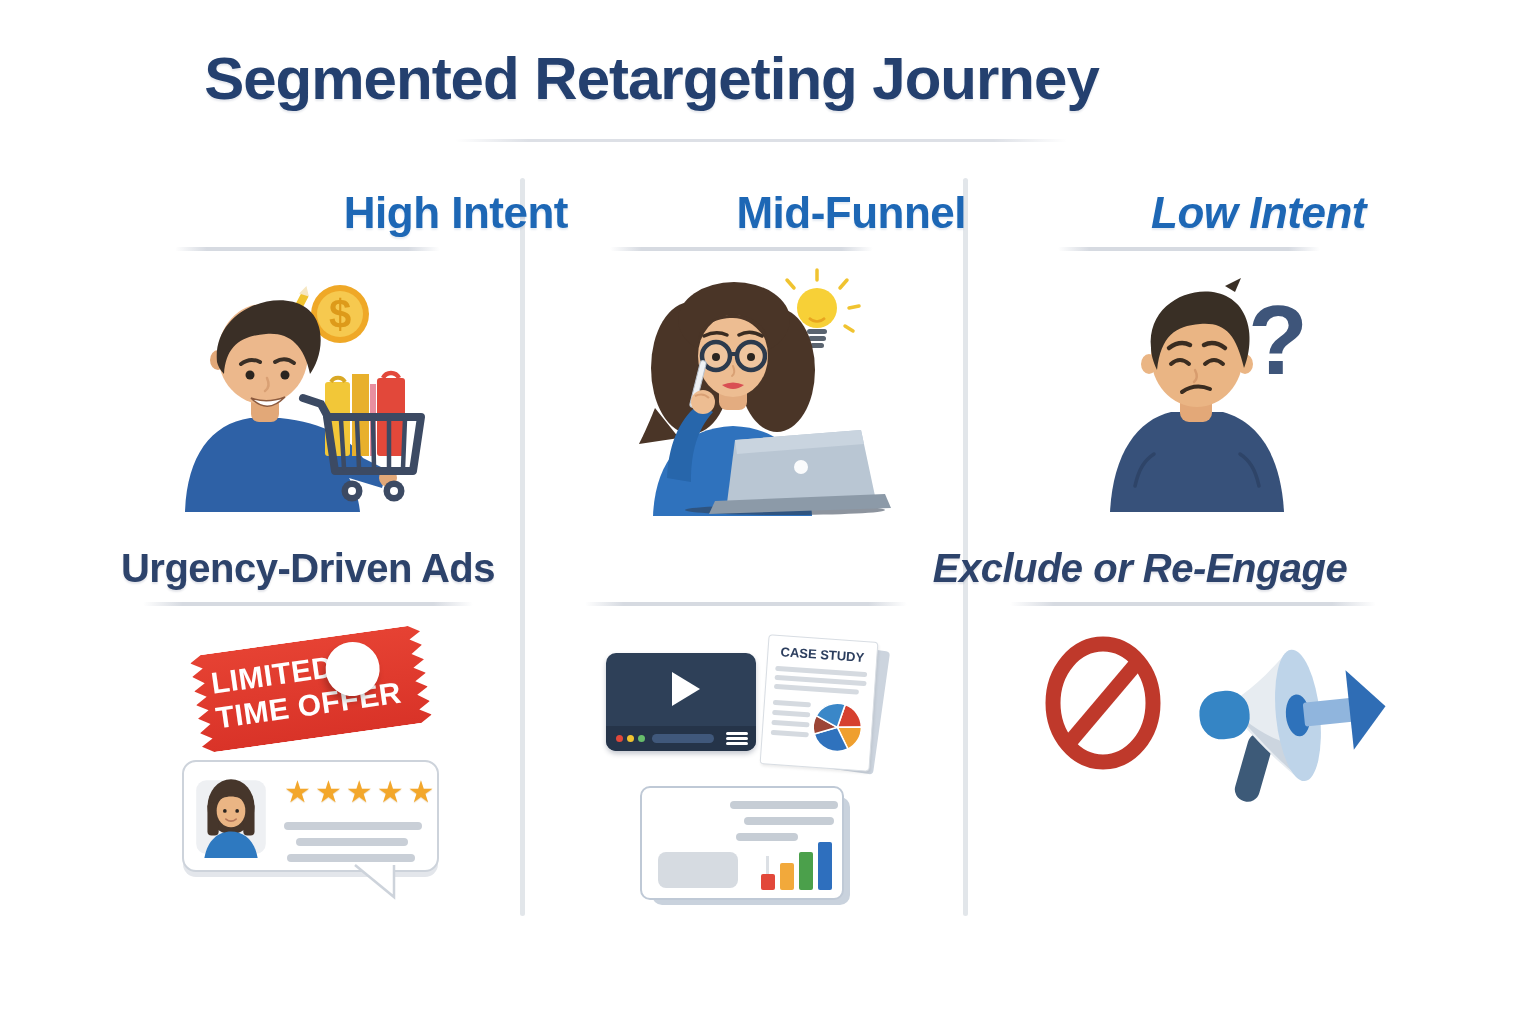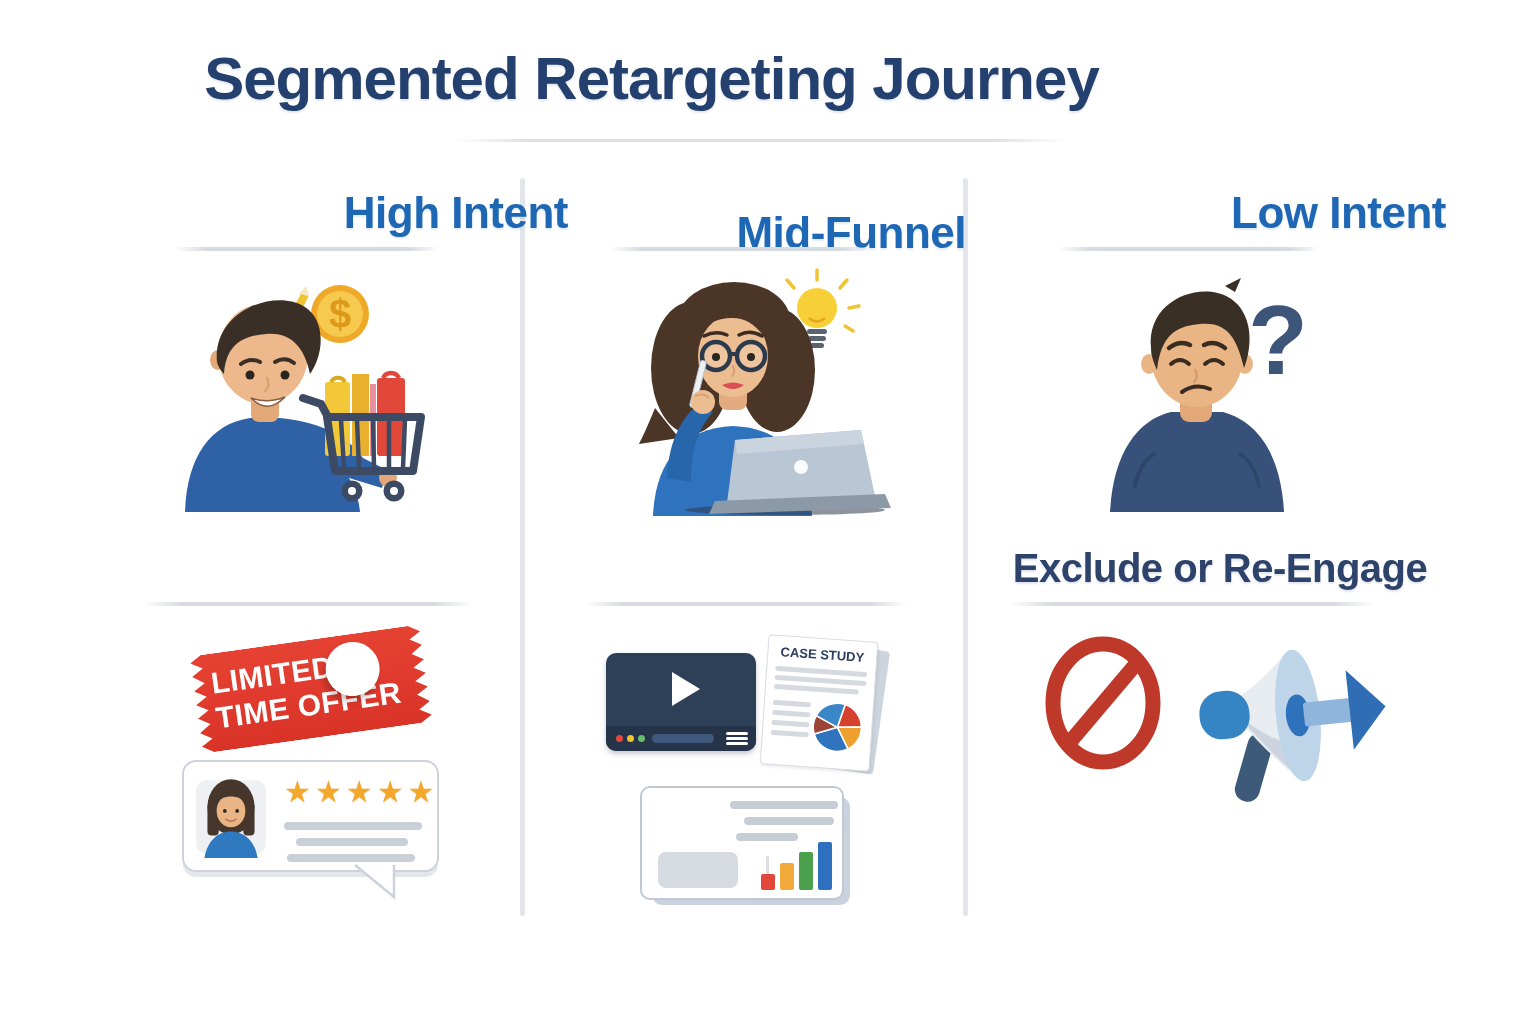--- a/index.html
+++ b/index.html
@@ -11,21 +11,21 @@
   .title{top:44px;left:0;width:1303px;text-align:center;font-size:60px;font-weight:700;
          letter-spacing:-1px;color:#24406f;text-shadow:0 2px 2px rgba(40,60,100,.12);}
   .title-rule{top:139px;left:455px;width:612px;height:3px;border-radius:2px;
          background:linear-gradient(90deg,rgba(216,220,226,0),#dde0e6 12%,#dde0e6 88%,rgba(216,220,226,0));}
   .colhead{top:188px;text-align:right;font-size:44px;font-weight:700;letter-spacing:-.5px;
          color:#1d67b5;text-shadow:0 2px 2px rgba(30,80,150,.12);}
   .rule{height:4px;border-radius:2px;
          background:linear-gradient(90deg,rgba(210,214,221,0),#d6dae1 12%,#d6dae1 88%,rgba(210,214,221,0));}
   .subhead{top:546px;text-align:center;font-size:40px;font-weight:700;letter-spacing:-.5px;
          color:#2d436b;text-shadow:0 2px 2px rgba(30,45,80,.12);}
-  .col1{left:48px;width:520px;} .col2{left:523px;width:443px;margin-top:20px;} .col3{left:994px;width:452px;}
+  .col1{left:48px;width:520px;} .col2{left:523px;width:443px;} .col3{left:914px;width:452px;font-style:italic;}
   .divider{top:178px;width:5px;height:738px;background:#e2e6ea;border-radius:3px;}
 
   
   .ticket-wrap{left:193px;top:630px;width:240px;height:126px;}
   .ticket{position:absolute;left:2px;top:10px;width:232px;height:98px;
           background:linear-gradient(180deg,#e64233,#d93328);transform:rotate(-8deg);
           clip-path:polygon(5% 0%,95% 0%,100% 7%,95% 14%,100% 21%,95% 29%,100% 36%,95% 43%,100% 50%,
             95% 57%,100% 64%,95% 71%,100% 79%,95% 86%,100% 93%,95% 100%,5% 100%,0% 93%,5% 86%,0% 79%,
             5% 71%,0% 64%,5% 57%,0% 50%,5% 43%,0% 36%,5% 29%,0% 21%,5% 14%,0% 7%);}
   .ticket-text{position:absolute;left:18px;top:12px;color:#ffffff;font-weight:700;
@@ -215,20 +215,21 @@
       <path d="M150,14 L166,6 L160,20 Z" fill="#392f25"></path>
       <path d="M94,76 Q105,68 115,73" stroke="#3a2c20" stroke-width="4.5" fill="none" stroke-linecap="round"></path>
       <path d="M129,73 Q139,68 150,76" stroke="#3a2c20" stroke-width="4.5" fill="none" stroke-linecap="round"></path>
       <path d="M96,92 Q105,84 114,92" stroke="#3a2c20" stroke-width="4" fill="none" stroke-linecap="round"></path>
       <path d="M130,92 Q139,84 148,92" stroke="#3a2c20" stroke-width="4" fill="none" stroke-linecap="round"></path>
       <path d="M120,98 q4,8 -1,12" stroke="#d79c6e" stroke-width="2.5" fill="none" stroke-linecap="round"></path>
       <path d="M107,120 Q120,111 135,117" stroke="#3a2c20" stroke-width="4" fill="none" stroke-linecap="round"></path>
     </g>
   </svg>
 
+  <div class="abs subhead col1">Urgency-Driven Ads</div>
   <div class="abs subhead col3">Exclude or Re-Engage</div>
   <div class="abs rule" style="top:602px;left:143px;width:330px;"></div>
   <div class="abs rule" style="top:602px;left:585px;width:322px;"></div>
   <div class="abs rule" style="top:602px;left:1010px;width:366px;"></div>
 
   <div class="abs ticket-wrap">
     <div class="ticket">
       <div class="ticket-text">
         <div>LIMITED</div>
         <div>TIME OFFER</div>

